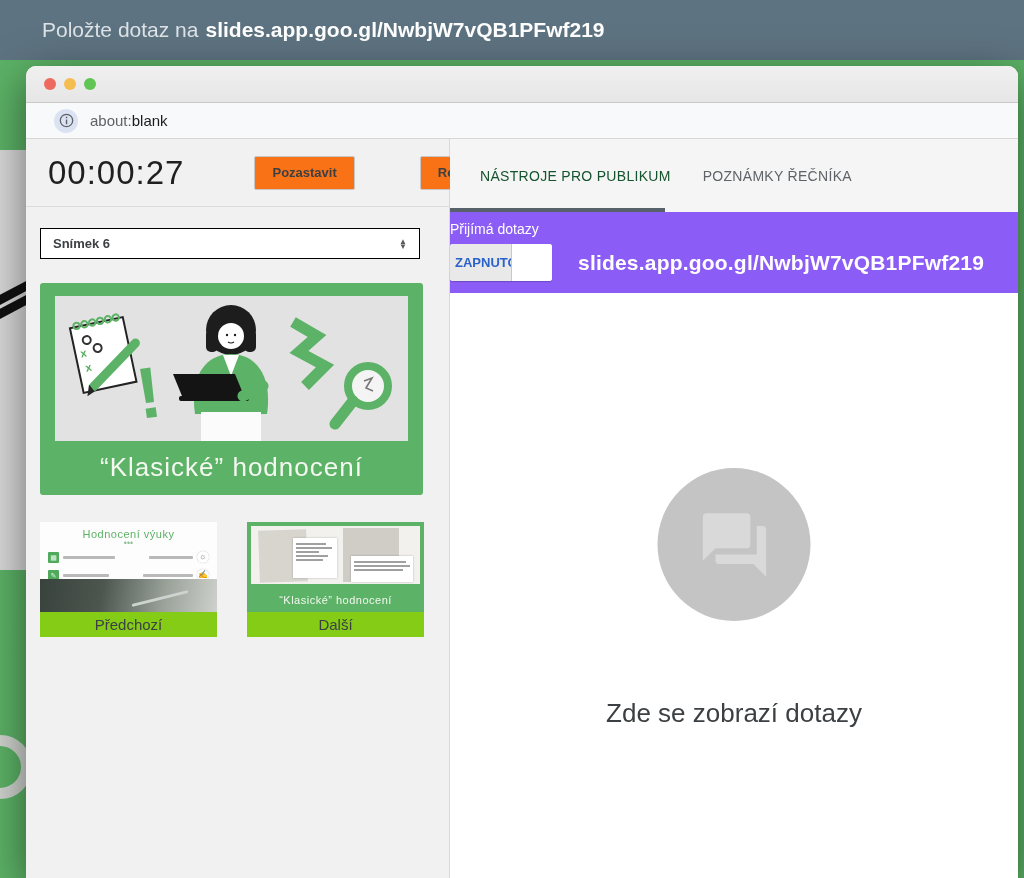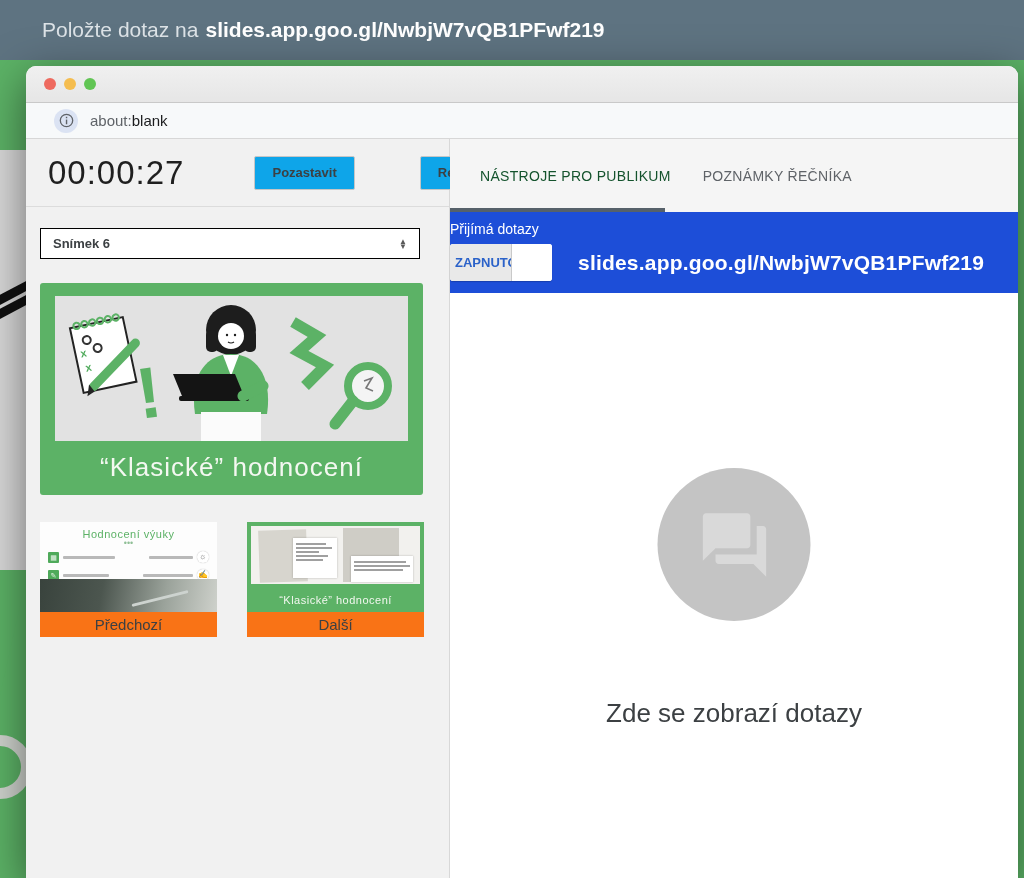--- a/index.html
+++ b/index.html
@@ -41,42 +41,42 @@
   .url-text { font-size:15px; color:#5f6368; }
   .url-text b { color:#1b1c1e; font-weight:normal; }
 
   .content { flex:1; display:flex; min-height:0; }
 
   
   .left { width:424px; background:#f1f1f1; border-right:1px solid #d8d8d8; position:relative; }
   .timer-row { height:68px; border-bottom:1px solid #dcdcdc;
     display:flex; align-items:center; padding:0 14px;gap:48px; }
   .timer { font-size:33px; font-weight:500; color:#1f1f1f; letter-spacing:1px; margin-left:8px; }
-  .tbtn { height:34px; padding:0 17px; margin-left:17px; background:#0ea5e9;
+  .tbtn { height:34px; padding:0 17px; margin-left:17px; background:#f97316;
     border:1px solid #c6c6c6; border-radius:2px; font-size:13px; font-weight:bold;
     color:#3c4043; font-family:inherit; }
   .tbtn:first-of-type { margin-left:22px; }
 
   .slide-select { margin:21px 14px 0; width:380px; height:31px; background:#fff;
     border:1px solid #000000; display:flex; align-items:center; padding:0 12px;
     font-size:13px; font-weight:bold; color:#3c4043; }
   .sel-arrows { margin-left:auto; display:flex; flex-direction:column; line-height:5px;
     font-size:8px; color:#5a5a5a; }
 
   .slide-preview { margin:24px 14px 0; width:383px; height:212px; background:#5cb266;
     border-radius:3px; position:relative; }
   .preview-art { position:absolute; left:15px; top:13px; width:353px; height:145px;
     background:#e2e2e2; }
   .preview-title { position:absolute; left:0; right:0; bottom:12px; text-align:center;
     color:#f4f8f1; font-size:26px; letter-spacing:1px; }
 
   .thumbs { margin:27px 14px 0; display:flex; gap:30px; }
   .thumb { width:177px; }
   .thumb-img { height:90px; position:relative; overflow:hidden; }
-  .thumb-label { height:25px; background:#f97316; display:flex; align-items:center;
+  .thumb-label { height:25px; background:#84cc16; display:flex; align-items:center;
     justify-content:center; font-size:15px; color:#3c4043; }
 
   
   .t-prev { background:#fdfdfd; }
   .t-prev-title { text-align:center; margin-top:6px; font-size:11px; color:#5cb266; letter-spacing:.5px; }
   .t-prev-dots { text-align:center; font-size:9px; color:#8fbf96; line-height:4px; margin-top:1px; }
   .t-grid { display:grid; grid-template-columns:1fr 1fr; gap:6px 8px; padding:6px 8px 0; }
   .t-item { display:flex; align-items:center; gap:4px; }
   .t-sq { width:11px; height:11px; background:#4faa5b; border-radius:1px; flex:none;
     color:#eaf5ea; font-size:7px; line-height:11px; text-align:center; }
@@ -103,21 +103,21 @@
 
   
   .right { flex:1; background:#fff; display:flex; flex-direction:column; position:relative; }
   .tabs { height:73px; background:#f5f5f5; display:flex; align-items:center;
     padding-left:16px; position:relative; flex:none; }
   .tab { font-size:14px; letter-spacing:.3px; font-weight:500; padding:0 14px; }
   .tab.active { color:#14532d; }
   .tab.inactive { color:#5f6368; margin-left:4px; }
   .tab-underline { position:absolute; left:0; bottom:0; width:215px; height:4px; background:#56616a; }
 
-  .banner { height:81px; background:#1d4ed8; flex:none; padding:9px 0 0 0;
+  .banner { height:81px; background:#8b5cf6; flex:none; padding:9px 0 0 0;
     display:flex; flex-direction:column; }
   .banner-status { color:#fff; font-size:14px; margin-bottom:7px; }
   .banner-row { display:flex; align-items:center; }
   .toggle { width:102px; height:37px; background:#fff; border-radius:3px; display:flex;
     overflow:hidden; box-shadow:0 1px 1px rgba(0,0,0,.2); }
   .toggle-on { width:62px; background:#e9e9e9; border-right:1px solid #c9c9c9;
     color:#2b62c9; font-size:13px; font-weight:bold; display:flex; align-items:center;
     padding-left:5px; overflow:hidden; white-space:nowrap; }
   .toggle-off { flex:1; background:#fff; }
   .banner-url { color:#fff; font-size:21px; font-weight:bold; margin-left:26px; letter-spacing:.2px; }

